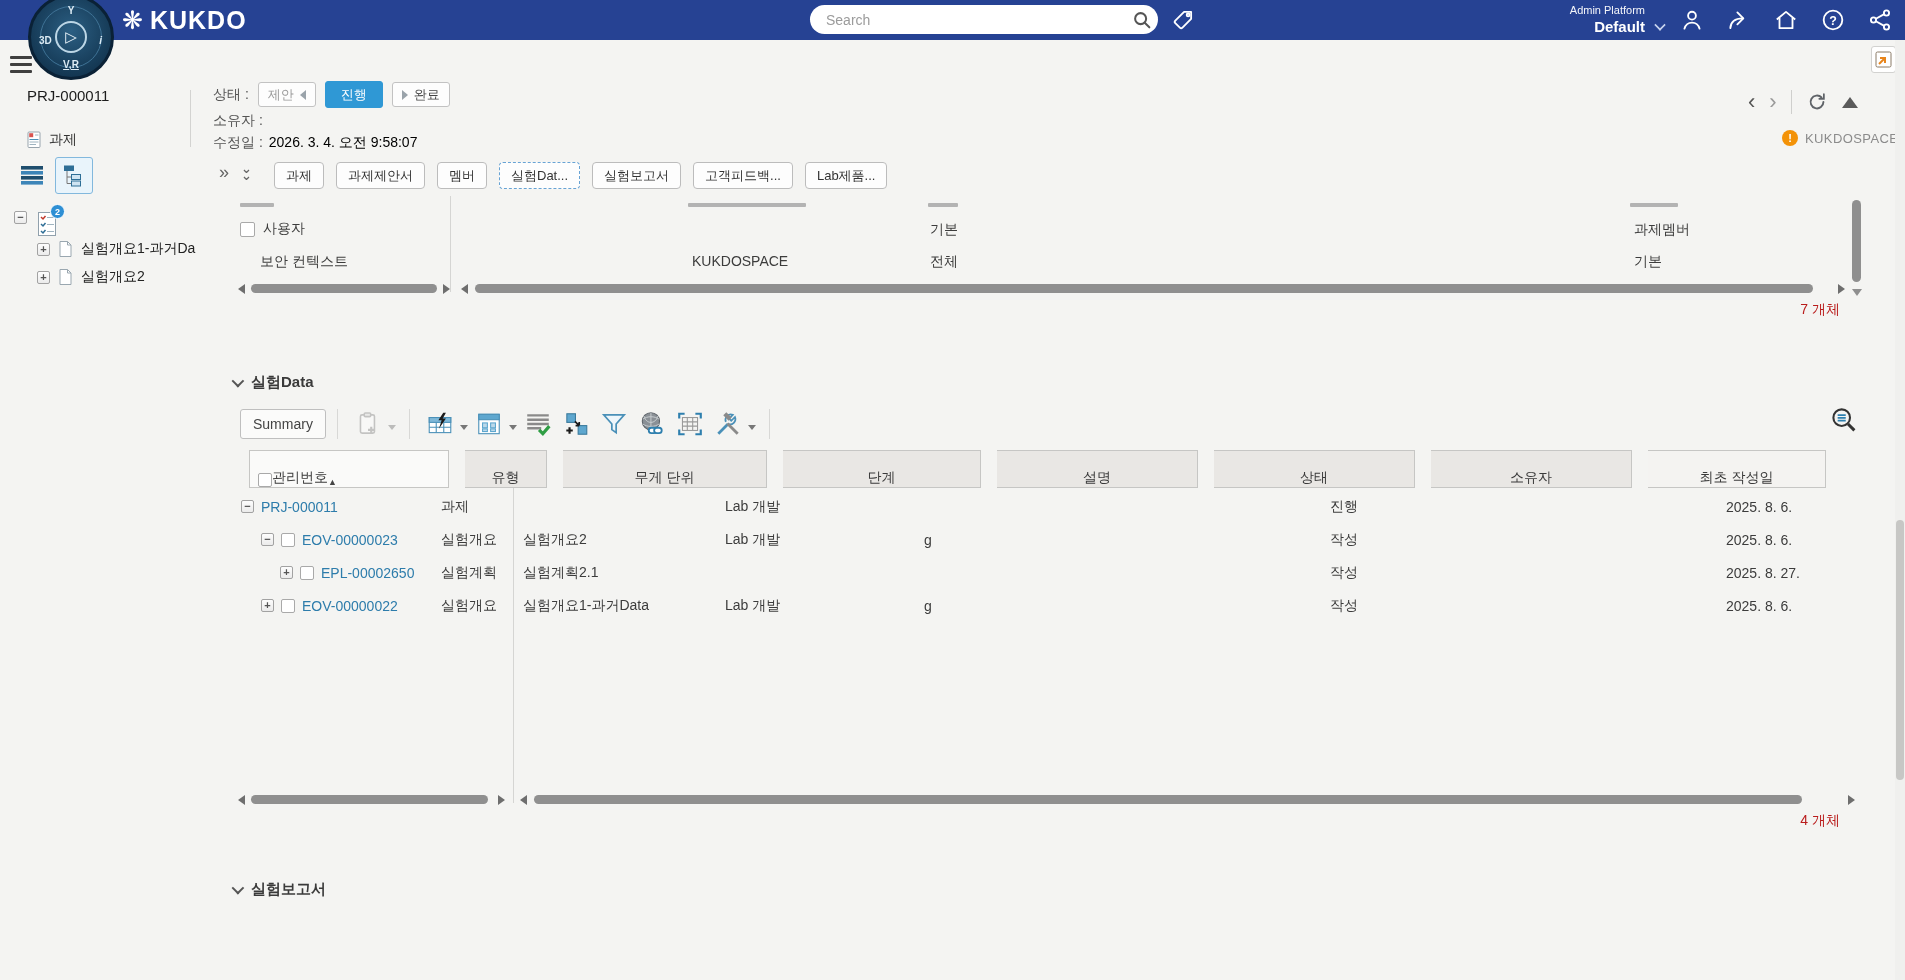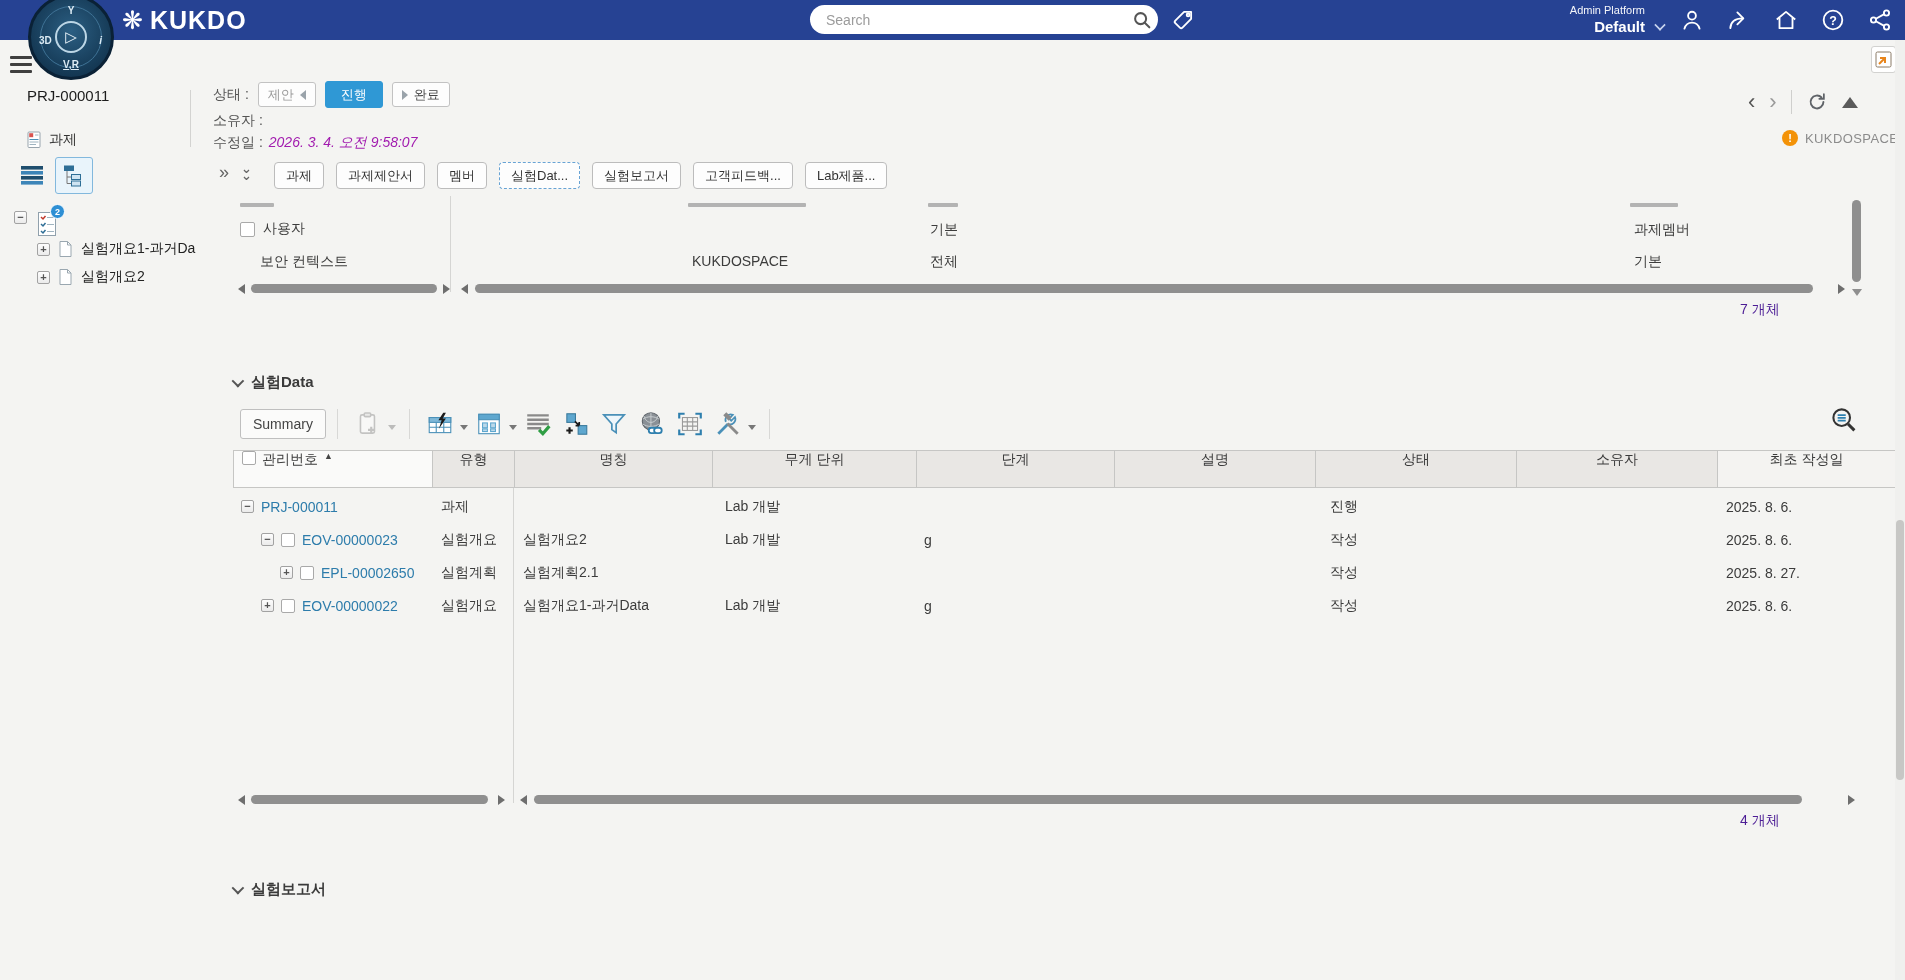--- a/index.html
+++ b/index.html
@@ -69,21 +69,21 @@
   .info-divider { position:absolute; left:190px; top:90px; width:1px; height:57px; background:#d3d3d1; }
   .info-label { font-size:14px; color:#555; }
   .status-row { position:absolute; left:213px; top:81px; height:27px; display:flex; align-items:center; gap:9px; }
   .st-btn { height:25px; display:inline-flex; align-items:center; gap:6px; padding:0 9px; border:1px solid #c2c2c2; border-radius:3px; background:#fdfdfd; font-size:13px; color:#444; cursor:pointer; }
   .st-btn.prev { color:#9a9a9a; }
   .st-btn.current { height:27px; background:#2f98d5; border-color:#2f98d5; color:#fff; padding:0 15px; }
   .arrow-l { width:0; height:0; border:5px solid transparent; border-right:6px solid #9aa3aa; border-left:none; }
   .arrow-r { width:0; height:0; border:5px solid transparent; border-left:6px solid #9aa3aa; border-right:none; }
   .owner-row { position:absolute; left:213px; top:111px; }
   .mod-row { position:absolute; left:213px; top:134px; display:flex; gap:6px; }
-  .mod-row .val { font-size:14px; color:#a21caf;font-style:italic; }
+  .mod-row .val { font-size:14px; color:#000000; }
   .rec-controls { position:absolute; left:1748px; top:90px; display:flex; align-items:center; gap:14px; }
   .nav-glyph { font-size:22px; color:#555; line-height:22px; cursor:pointer; }
   .nav-glyph.dim { color:#9a9a9a; }
   .vsep { width:1px; height:24px; background:#cfcfcd; }
   .tri-up { width:0; height:0; border-left:8px solid transparent; border-right:8px solid transparent; border-bottom:11px solid #5a5a5a; cursor:pointer; }
   .workspace { position:absolute; left:1782px; top:130px; display:flex; align-items:center; gap:7px; }
   .ws-ico { width:16px; height:16px; border-radius:50%; background:#f39207; color:#fff; font-size:11px; font-weight:bold; text-align:center; line-height:16px; }
   .ws-name { font-size:13px; color:#8b8b8b; letter-spacing:.4px; }
   .dock-btn { position:absolute; left:1871px; top:46px; width:25px; height:27px; background:#fff; border:1px solid #d2d2d0; border-radius:3px; cursor:pointer; display:flex; align-items:center; justify-content:center; }
   
@@ -97,36 +97,36 @@
   .smudge { position:absolute; height:4px; background:#9d9d9d; opacity:.75; border-radius:1px; }
   .tg-row { position:absolute; display:flex; align-items:center; font-size:14px; color:#3c3c3c; }
   .checkbox { width:15px; height:15px; border:1px solid #a9a9a9; border-radius:2px; background:#fff; display:inline-block; flex:none; cursor:pointer; }
   .tg-cell { position:absolute; font-size:14px; color:#3c3c3c; white-space:nowrap; }
   .pane-divider { position:absolute; width:1px; background:#d5d5d3; }
   .hsb-thumb { position:absolute; height:9px; border-radius:5px; background:#8f8f8f; cursor:pointer; }
   .hsb-arrow-l { position:absolute; width:0; height:0; border:5px solid transparent; border-right:7px solid #6e6e6e; border-left:none; cursor:pointer; }
   .hsb-arrow-r { position:absolute; width:0; height:0; border:5px solid transparent; border-left:7px solid #6e6e6e; border-right:none; cursor:pointer; }
   .vsb-thumb { position:absolute; width:9px; border-radius:5px; background:#8f8f8f; cursor:pointer; }
   .vsb-arrow-d { position:absolute; width:0; height:0; border:5px solid transparent; border-top:7px solid #8f8f8f; border-bottom:none; cursor:pointer; }
-  .count-label { position:absolute; font-size:14px; color:#4c1d95; }
+  .count-label { position:absolute; font-size:14px; color:#b91c1c; text-align:right; }
   
   .section-head { position:absolute; display:flex; align-items:center; gap:10px; cursor:pointer; }
   .sec-chevron { width:9px; height:9px; border-right:2px solid #555; border-bottom:2px solid #555; transform:rotate(45deg) translateY(-2px); }
   .sec-title { font-size:15px; font-weight:bold; color:#3a3a3a; }
   
   .exp-toolbar { position:absolute; left:240px; top:407px; height:34px; display:flex; align-items:center; }
   .summary-btn { height:30px; padding:0 12px; border:1px solid #bfbfbf; border-radius:3px; background:#fbfbfa; font-size:14px; color:#444; cursor:pointer; }
   .tb-sep { width:1px; height:30px; background:#d8d8d6; margin:0 11px; }
   .tb-ico { width:28px; height:28px; margin:0 5px; cursor:pointer; position:relative; flex:none; }
   .tb-ico.disabled { opacity:.45; cursor:default; }
   .caret-d { width:0; height:0; border:4px solid transparent; border-top:5px solid #777; margin:10px 2px 0 1px; cursor:pointer; }
   .grid-search { position:absolute; left:1829px; top:405px; width:30px; height:30px; cursor:pointer; }
   
   .etable-head { position:absolute; left:233px; top:450px; display:flex; height:38px; }
-  .eth { border:1px solid #c6c6c4; border-left:none; background:#e9e7e4; display:flex; align-items:flex-start; justify-content:center; font-size:14px; color:#3a3a3a; gap:6px; }
+  .eth { border:1px solid #c6c6c4; border-left:none; background:#e9e7e4; display:flex; align-items:flex-end; justify-content:center; font-size:14px; color:#3a3a3a; gap:0;margin-left:16px; }
   .eth:first-child { border-left:1px solid #c6c6c4; background:#fafaf9; justify-content:flex-start; padding-left:8px; }
   .eth.lastcol { background:#f4f3f1; }
   .sort-asc { font-size:9px; color:#444; }
   .erow { position:absolute; left:233px; height:33px; display:flex; align-items:center; font-size:14px; }
   .ecell { white-space:nowrap; overflow:hidden; }
   .id-link { color:#2d7cab; cursor:pointer; }
   .erow .c0 { display:flex; align-items:center; gap:7px; }
   
   .w0{width:200px;} .w1{width:82px;} .w2{width:198px;} .w3{width:198px;} .w4{width:204px;}
   .w5{width:201px;} .w6{width:201px;} .w7{width:201px;} .w8{width:178px;}
@@ -474,21 +474,20 @@
     </svg>
   </span>
 
   <div class="etable-head">
     <div class="eth w0">
       <span class="checkbox" style="width:14px;height:14px;"></span>
       <span>관리번호</span>
       <span class="sort-asc">▲</span>
     </div>
     <div class="eth w1">유형</div>
-    <div class="eth w2">명칭</div>
     <div class="eth w4">무게 단위</div>
     <div class="eth w3">단계</div>
     <div class="eth w5">설명</div>
     <div class="eth w6">상태</div>
     <div class="eth w7">소유자</div>
     <div class="eth w8 lastcol">최초 작성일</div>
   </div>
 
   <div class="erow" style="top:490px;">
     <div class="ecell w0 c0" style="padding-left:8px;">

